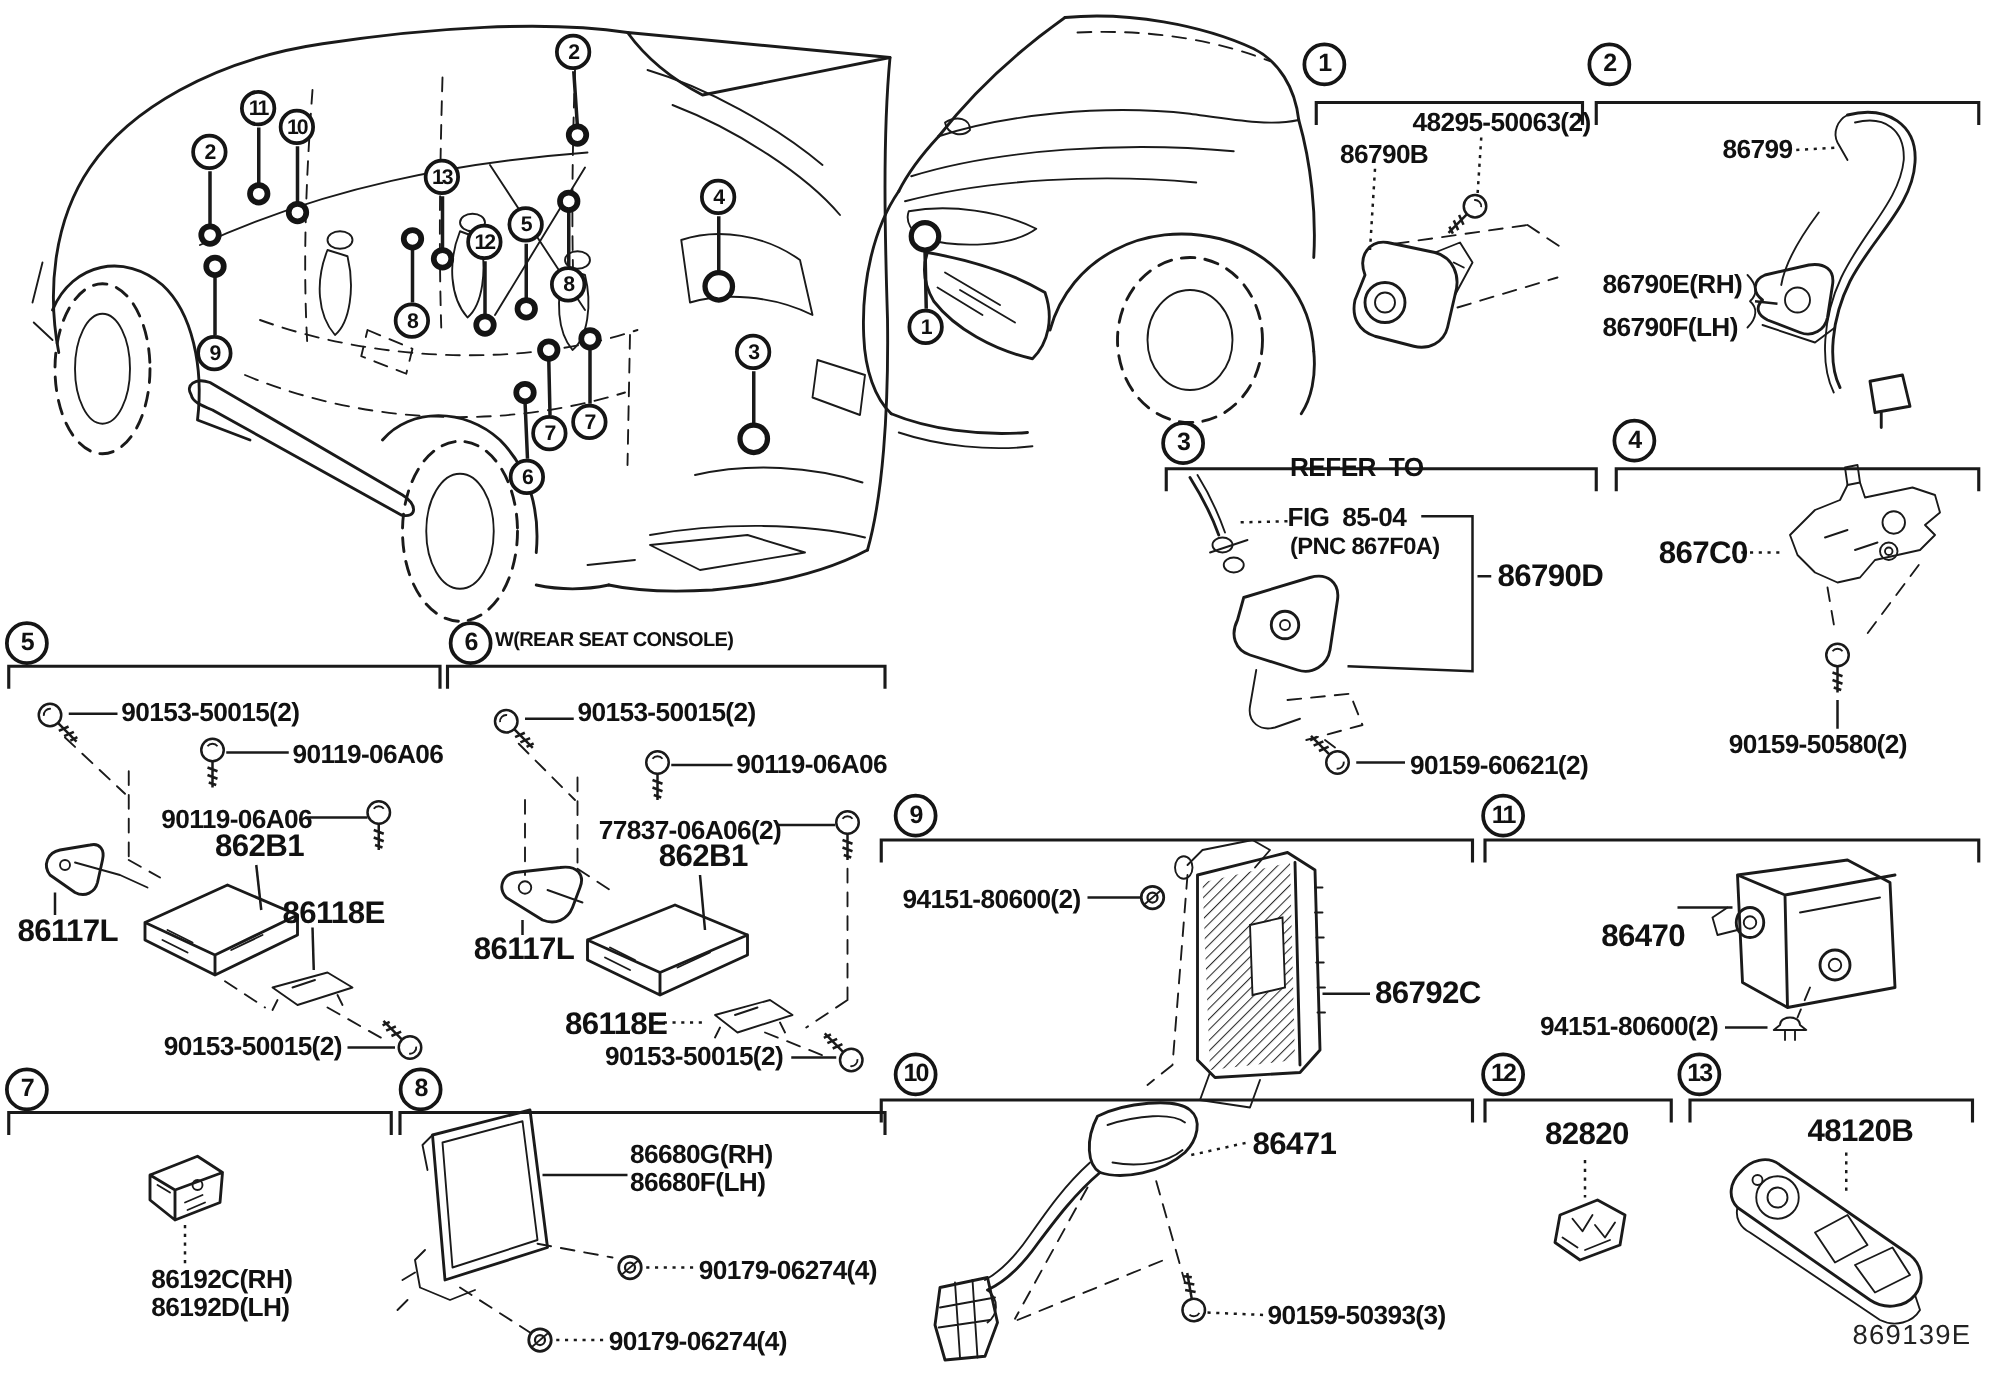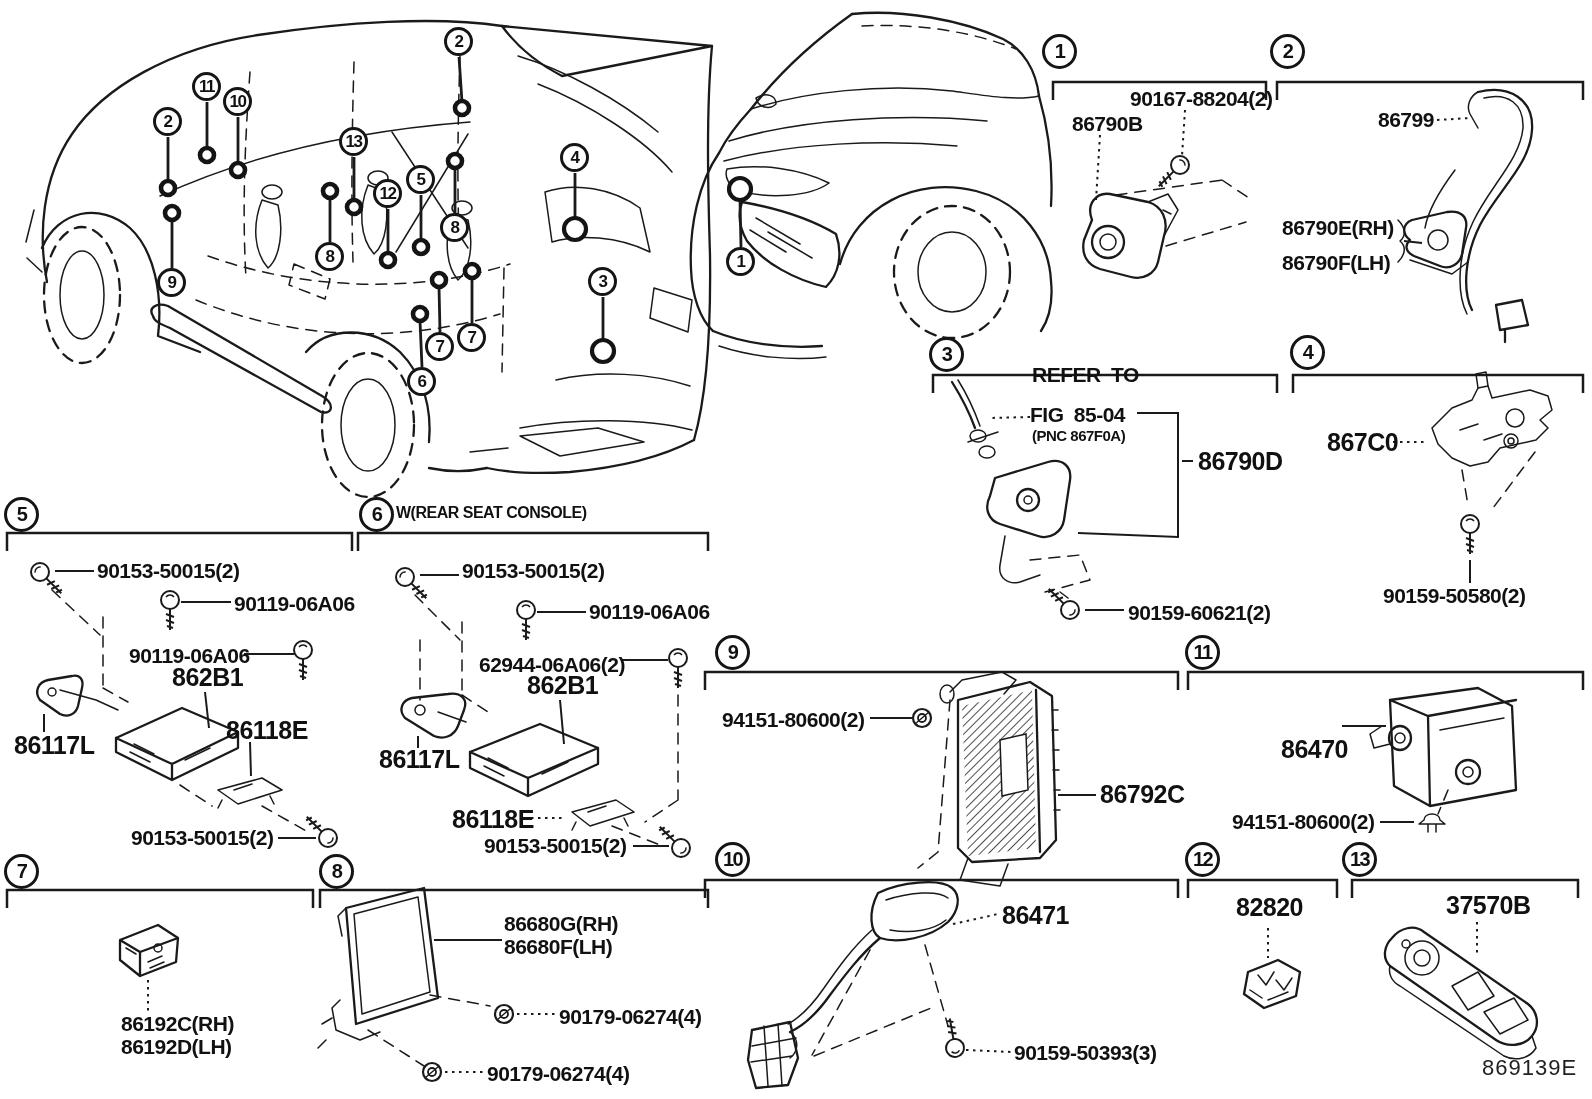--- a/index.html
+++ b/index.html
@@ -8,21 +8,21 @@
   #art{position:absolute;left:0;top:0}
   .callout{position:absolute;width:29px;height:29px;margin:-15px 0 0 -15px;border:3px solid #151515;
            border-radius:50%;background:#fff;display:flex;align-items:center;justify-content:center;
            font-weight:bold;font-size:17px;letter-spacing:-1.5px;box-sizing:border-box;z-index:3}
   .secnum{position:absolute;width:35px;height:35px;margin:-18px 0 0 -18px;border:3px solid #151515;
           border-radius:50%;background:#fff;display:flex;align-items:center;justify-content:center;
           font-weight:bold;font-size:20px;letter-spacing:-1.5px;box-sizing:border-box;z-index:3}
   .plabel{position:absolute;font-weight:bold;font-size:21px;line-height:1.05;letter-spacing:-0.5px;
           white-space:nowrap;z-index:2}
   .plabel.big{font-size:25px}
-  .plabel.small{font-size:15px}
+  .plabel.small{font-size:19px}
   .plabel.wide{word-spacing:5px}
   #code{position:absolute;font-weight:normal;font-size:22px;letter-spacing:1px;color:#222;z-index:2}
 </style>
 </head>
 <body>
 
 <div id="canvas">
 
 <svg id="art" width="1592" height="1099" viewBox="0 0 1592 1099" xmlns="http://www.w3.org/2000/svg" xmlns:xlink="http://www.w3.org/1999/xlink">
   <defs>
@@ -408,21 +408,21 @@
       <span>11</span>
     </div>
   <div class="secnum" style="left:1203px;top:860px">
       <span>12</span>
     </div>
   <div class="secnum" style="left:1360px;top:860px">
       <span>13</span>
     </div>
 
   <div class="plabel" style="left:1072px;top:113px">86790B</div>
-  <div class="plabel" style="left:1130px;top:88px">90167-88204(2)</div>
+  <div class="plabel" style="left:1130px;top:88px">48295-50063(2)</div>
 
   <div class="plabel" style="left:1378px;top:109px">86799</div>
   <div class="plabel" style="left:1282px;top:217px">86790E(RH)</div>
   <div class="plabel" style="left:1282px;top:252px">86790F(LH)</div>
 
   <div class="plabel wide" style="left:1032px;top:364px">REFER TO</div>
   <div class="plabel wide" style="left:1030px;top:404px">FIG 85-04</div>
   <div class="plabel small" style="left:1032px;top:428px">(PNC 867F0A)</div>
   <div class="plabel big" style="left:1198px;top:448px">86790D</div>
   <div class="plabel" style="left:1128px;top:602px">90159-60621(2)</div>
@@ -434,21 +434,21 @@
   <div class="plabel" style="left:234px;top:593px">90119-06A06</div>
   <div class="plabel" style="left:129px;top:645px">90119-06A06</div>
   <div class="plabel big" style="left:172px;top:664px">862B1</div>
   <div class="plabel big" style="left:14px;top:732px">86117L</div>
   <div class="plabel big" style="left:226px;top:717px">86118E</div>
   <div class="plabel" style="left:131px;top:827px">90153-50015(2)</div>
 
   <div class="plabel" style="left:396px;top:505px;font-size:16px">W(REAR SEAT CONSOLE)</div>
   <div class="plabel" style="left:462px;top:560px">90153-50015(2)</div>
   <div class="plabel" style="left:589px;top:601px">90119-06A06</div>
-  <div class="plabel" style="left:479px;top:654px">62944-06A06(2)</div>
+  <div class="plabel" style="left:479px;top:654px">77837-06A06(2)</div>
   <div class="plabel big" style="left:527px;top:672px">862B1</div>
   <div class="plabel big" style="left:379px;top:746px">86117L</div>
   <div class="plabel big" style="left:452px;top:806px">86118E</div>
   <div class="plabel" style="left:484px;top:835px">90153-50015(2)</div>
 
   <div class="plabel" style="left:121px;top:1013px">86192C(RH)</div>
   <div class="plabel" style="left:121px;top:1036px">86192D(LH)</div>
 
   <div class="plabel" style="left:504px;top:913px">86680G(RH)</div>
   <div class="plabel" style="left:504px;top:936px">86680F(LH)</div>
@@ -458,16 +458,16 @@
   <div class="plabel" style="left:722px;top:709px">94151-80600(2)</div>
   <div class="plabel big" style="left:1100px;top:781px">86792C</div>
 
   <div class="plabel big" style="left:1002px;top:902px">86471</div>
   <div class="plabel" style="left:1014px;top:1042px">90159-50393(3)</div>
 
   <div class="plabel big" style="left:1281px;top:736px">86470</div>
   <div class="plabel" style="left:1232px;top:811px">94151-80600(2)</div>
 
   <div class="plabel big" style="left:1236px;top:894px">82820</div>
-  <div class="plabel big" style="left:1446px;top:892px">37570B</div>
+  <div class="plabel big" style="left:1446px;top:892px">48120B</div>
 
   <div id="code" style="left:1482px;top:1055px">869139E</div>
 </div>
 
 </body></html>

